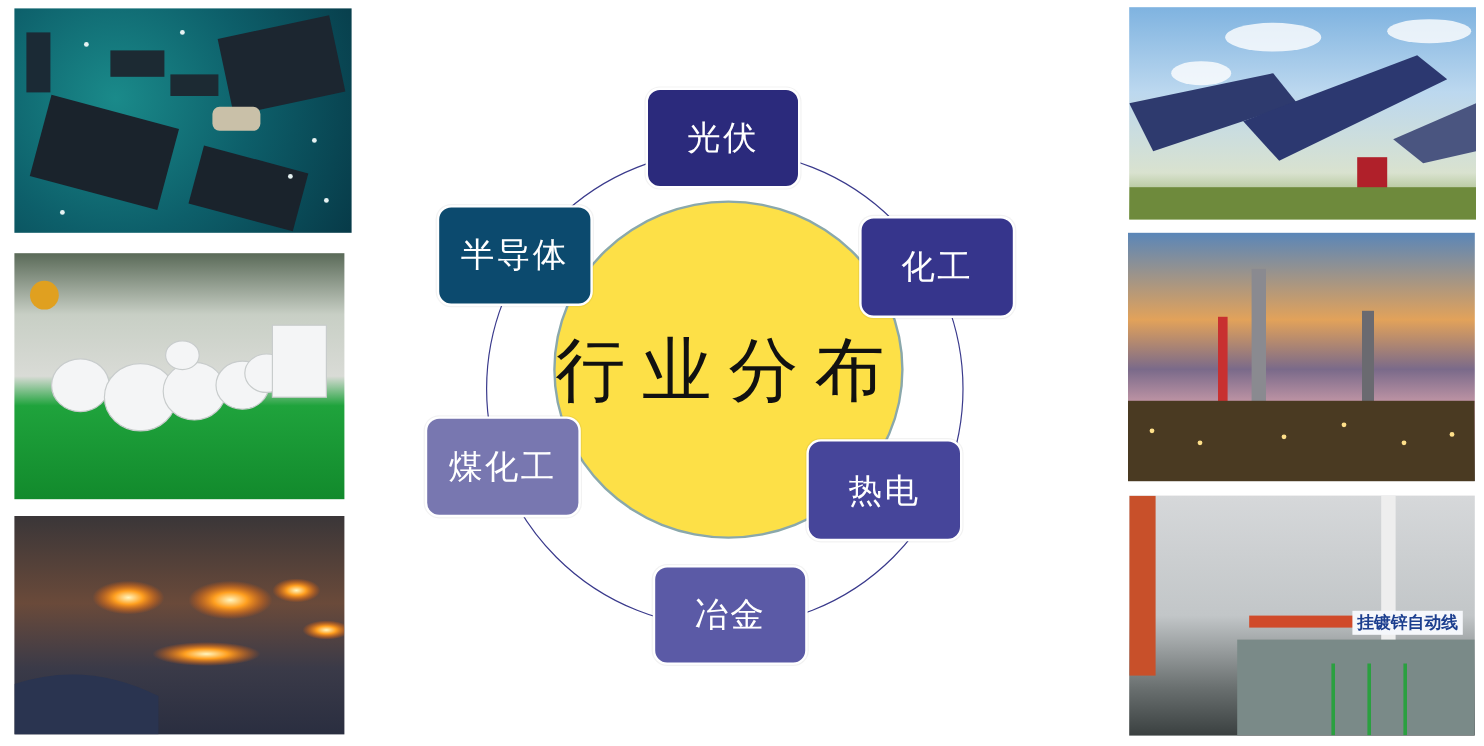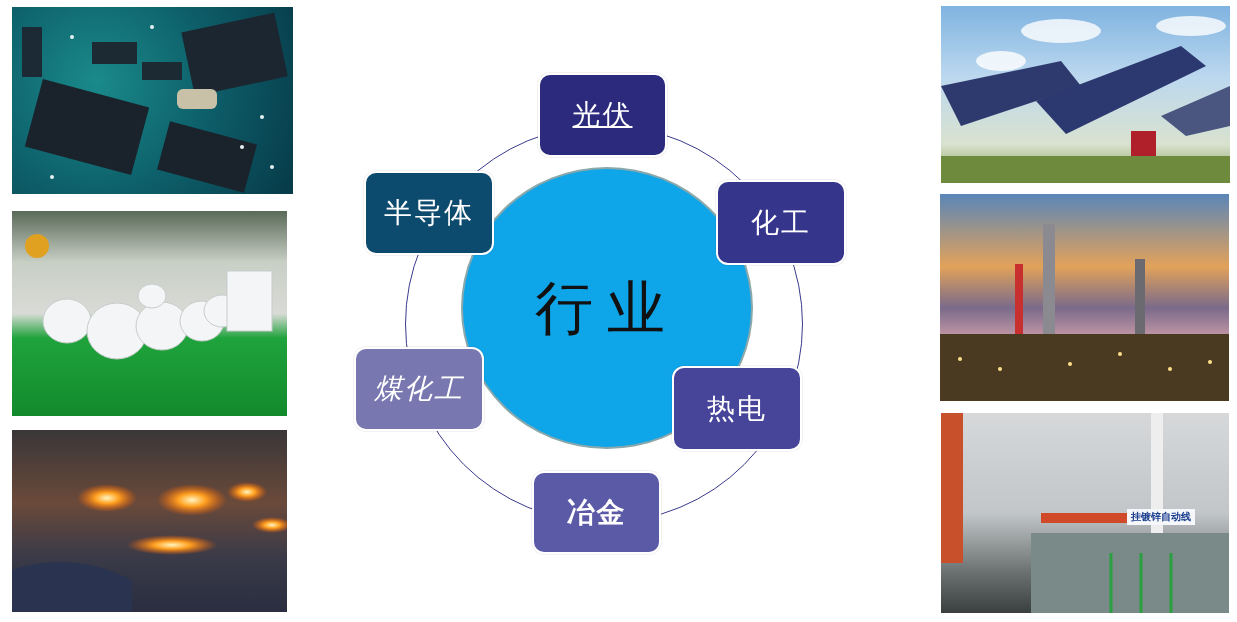--- a/index.html
+++ b/index.html
@@ -1,22 +1,22 @@
 <!DOCTYPE html>
 <html><head>
 <meta charset="utf-8">
 <style>
   html, body { margin:0; padding:0; }
   body { width:1237px; height:622px; background:#ffffff; position:relative; overflow:hidden; font-family:"DejaVu Serif", serif; }
   .photo { position:absolute; overflow:hidden; }
   .ring { position:absolute; left:405px; top:125px; width:398px; height:398px; border:1px solid #3a3a8c; border-radius:50%; box-sizing:border-box; }
-  .hub { position:absolute; left:461px; top:167px; width:292px; height:282px; border-radius:50%; background:#0ea5e9; border:2px solid #8aa8ab; box-sizing:border-box; display:flex; flex-direction:row; align-items:center; justify-content:center; }
+  .hub { position:absolute; left:461px; top:167px; width:292px; height:282px; border-radius:50%; background:#fde047; border:2px solid #8aa8ab; box-sizing:border-box; display:flex; flex-direction:row; align-items:center; }
   .hub span { font-size:58px; color:#111; letter-spacing:14px; line-height:82px; font-family:"DejaVu Serif", serif; }
   .node { position:absolute; border-radius:12px; border:2px solid #ffffff; box-sizing:border-box; color:#fff; display:flex; align-items:center; justify-content:center; font-size:28px; letter-spacing:2px; box-shadow:0 0 0 1px rgba(0,0,0,0.05); }
-  .sign { position:absolute; background:#f5f7fb; color:#1c3f8f; font-size:10px; font-weight:bold; padding:1px 4px; font-family:Liberation Mono, monospace; }
+  .sign { position:absolute; background:#f5f7fb; color:#1c3f8f; font-size:14px; font-weight:bold; padding:1px 4px; font-family:Liberation Mono, monospace; }
 </style>
 </head>
 <body>
 
 <div class="photo" style="left:12px;top:7px;width:281px;height:187px;background:radial-gradient(circle at 30% 40%, #1a8a8a 0%, #0d5f6a 50%, #073a48 100%);">
   <svg width="281" height="187">
     <rect x="10" y="20" width="20" height="50" fill="#1b2a35"></rect>
     <rect x="175" y="15" width="95" height="65" fill="#1c2630" transform="rotate(-12 222 47)"></rect>
     <rect x="20" y="85" width="110" height="70" fill="#1a232c" transform="rotate(15 75 120)"></rect>
     <rect x="80" y="35" width="45" height="22" fill="#1c2a33"></rect>
@@ -106,32 +106,33 @@
         <line x1="200" y1="140" x2="200" y2="200"></line>
         <line x1="230" y1="140" x2="230" y2="200"></line>
       </g>
   </svg>
   <div class="sign" style="left:186px;top:96px;">挂镀锌自动线</div>
 </div>
 
 <div class="ring"></div>
 <div class="hub">
   <span>行业</span>
+  <span>分布</span>
 </div>
 
-<div class="node" style="left:538px;top:73px;width:129px;height:84px;background:#2b2a7c;text-decoration:underline;">
+<div class="node" style="left:538px;top:73px;width:129px;height:84px;background:#2b2a7c;">
   <span>光伏</span>
 </div>
 <div class="node" style="left:716px;top:180px;width:130px;height:85px;background:#36358c;">
   <span>化工</span>
 </div>
 <div class="node" style="left:672px;top:366px;width:130px;height:85px;background:#46459a;">
   <span>热电</span>
 </div>
-<div class="node" style="left:532px;top:471px;width:129px;height:83px;background:#5b5aa6;font-weight:bold;">
+<div class="node" style="left:544px;top:471px;width:129px;height:83px;background:#5b5aa6;">
   <span>冶金</span>
 </div>
-<div class="node" style="left:354px;top:347px;width:130px;height:84px;background:#7877b0;font-style:italic;">
+<div class="node" style="left:354px;top:347px;width:130px;height:84px;background:#7877b0;">
   <span>煤化工</span>
 </div>
 <div class="node" style="left:364px;top:171px;width:130px;height:84px;background:#0c4a6e;">
   <span>半导体</span>
 </div>
 
 </body></html>

